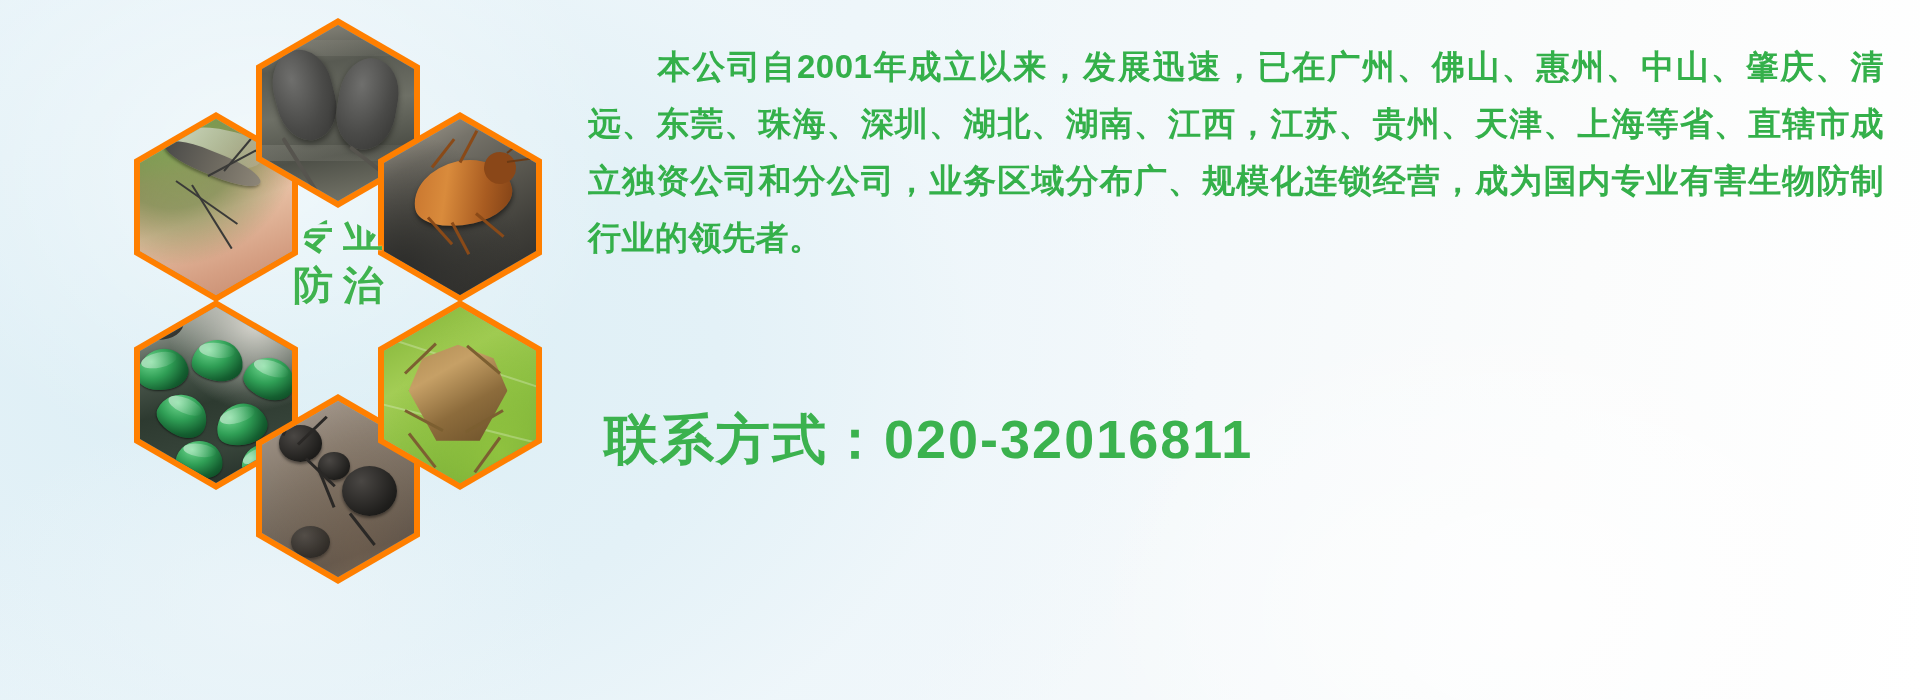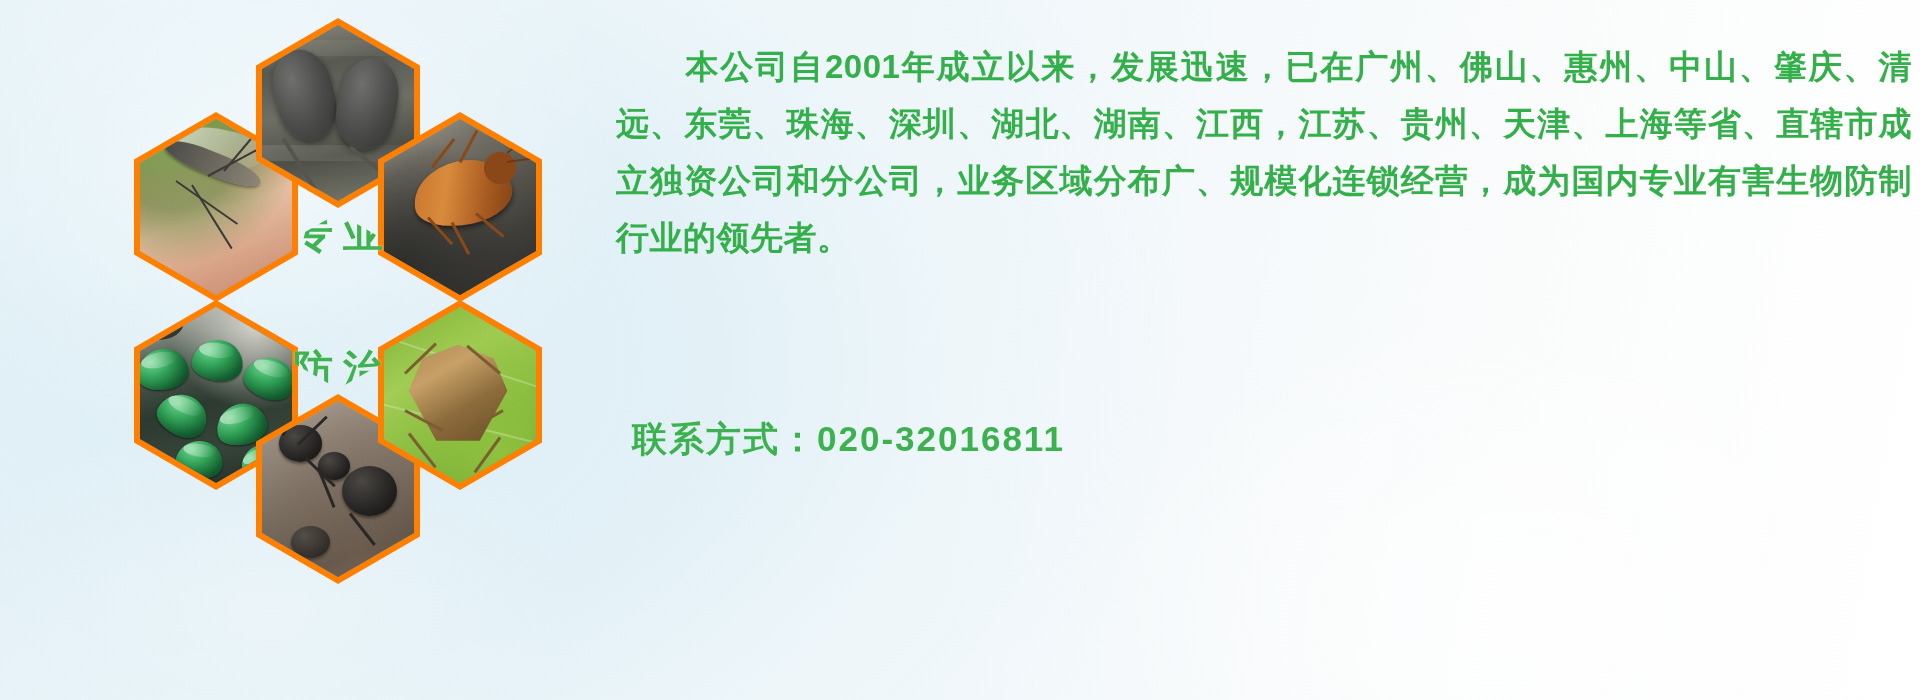--- a/index.html
+++ b/index.html
@@ -78,21 +78,21 @@
   .hex.p-mosq   { left: 46px;  top: 94px;  }
   .hex.p-center { left: 168px; top: 188px; background: transparent; }
   .hex.p-center .hex-inner { background: transparent; }
 
   .center-label {
     width: 100%;
     height: 100%;
     display: flex;
     flex-direction: column;
     align-items: center;
-    justify-content: space-between;
+    justify-content: flex-start;
     gap: 12px;
   }
   .center-label span {
     color: #3fb34f;
     font-size: 40px;
     font-weight: bold;
     letter-spacing: 10px;
     text-indent: 10px;
     line-height: 1;
     text-shadow: 0 0 2px rgba(255,255,255,0.7);
@@ -226,21 +226,21 @@
     transform-origin: left center;
   }
   .tex-bug .b-vein {
     position: absolute; background: rgba(255,255,255,0.25); height: 2px;
     transform-origin: left center;
   }
 
   
   .content {
     position: absolute;
-    left: 600px;
+    left: 572px;
     top: 0;
     width: 1320px;
     height: 700px;
   }
   .paragraph {
     position: absolute;
     left: 16px;
     top: 38px;
     width: 1296px;
     color: #34b04a;
@@ -254,21 +254,21 @@
   .paragraph .indent { display: inline-block; width: 68px; }
 
   .contact {
     position: absolute;
     left: 16px;
     top: 400px;
     width: 1296px;
   }
   .contact-line {
     color: #3bb24e;
-    font-size: 35px;
+    font-size: 54px;
     font-weight: bold;
     line-height: 78px;
     letter-spacing: 2px;
     white-space: nowrap;
   }
   .contact-line.l1 { padding-left: 16px; }
   .contact-line.l2 { padding-left: 292px; }
 </style>
 </head>
 <body>

